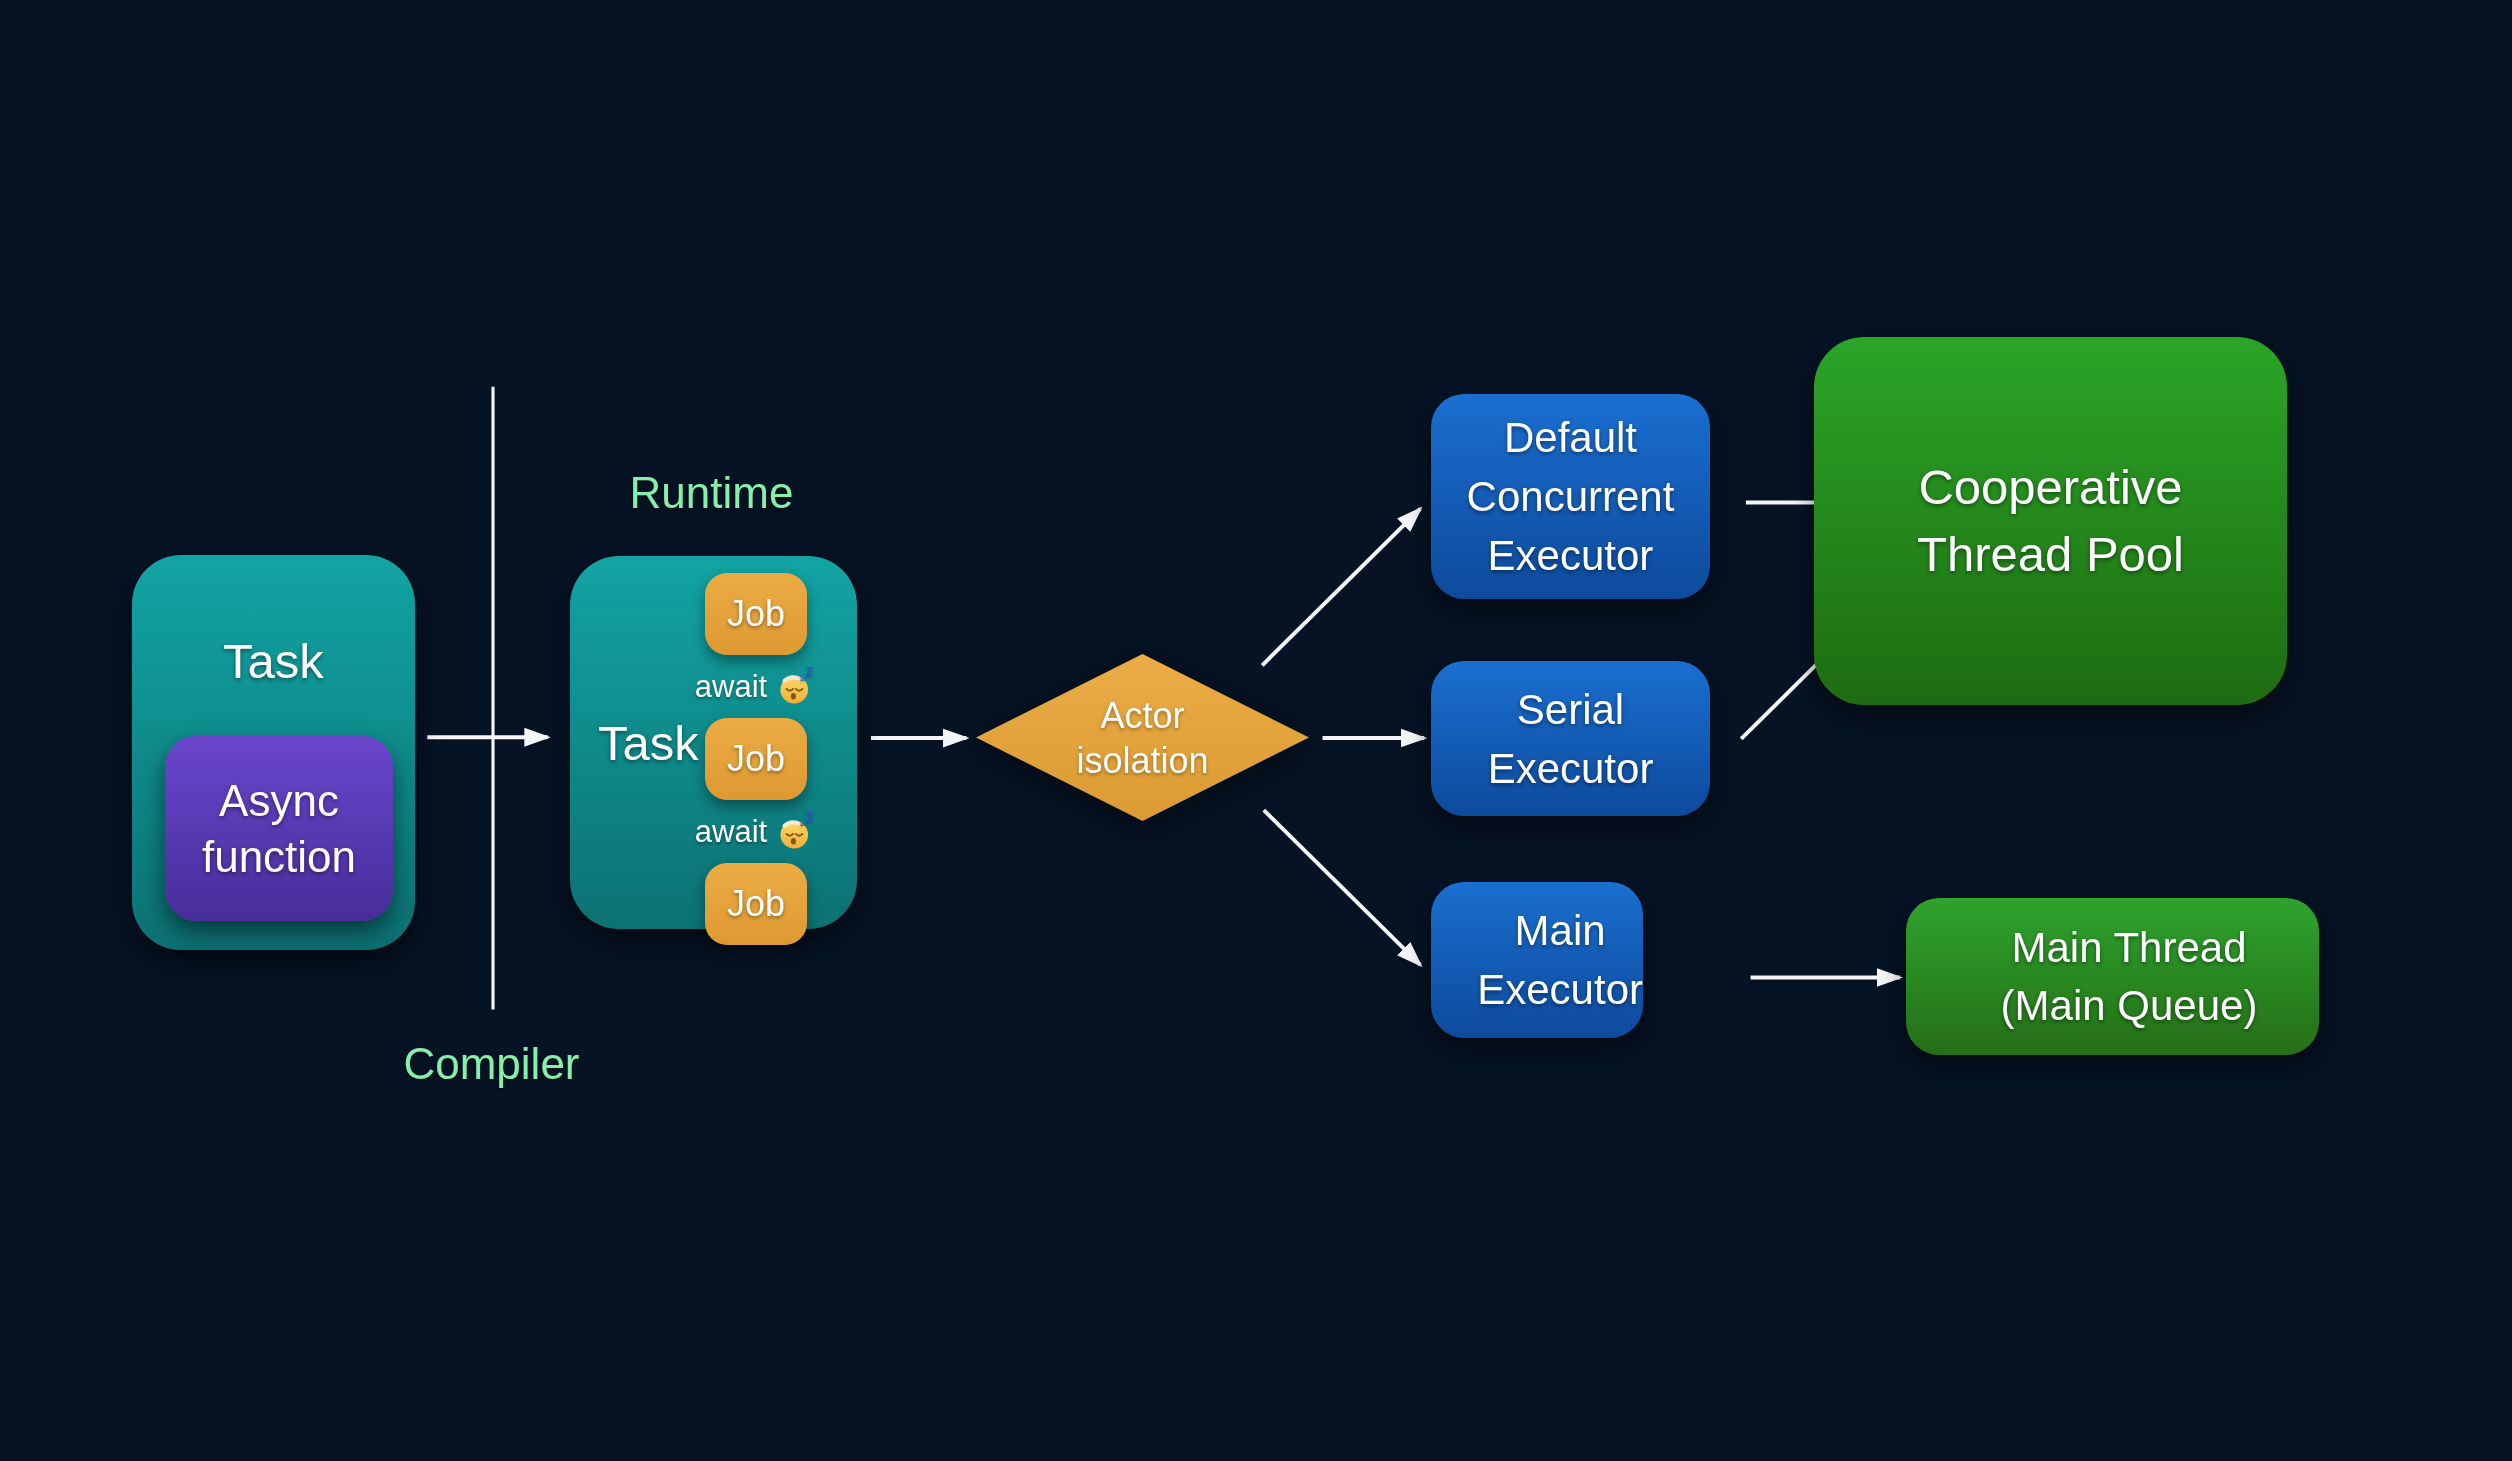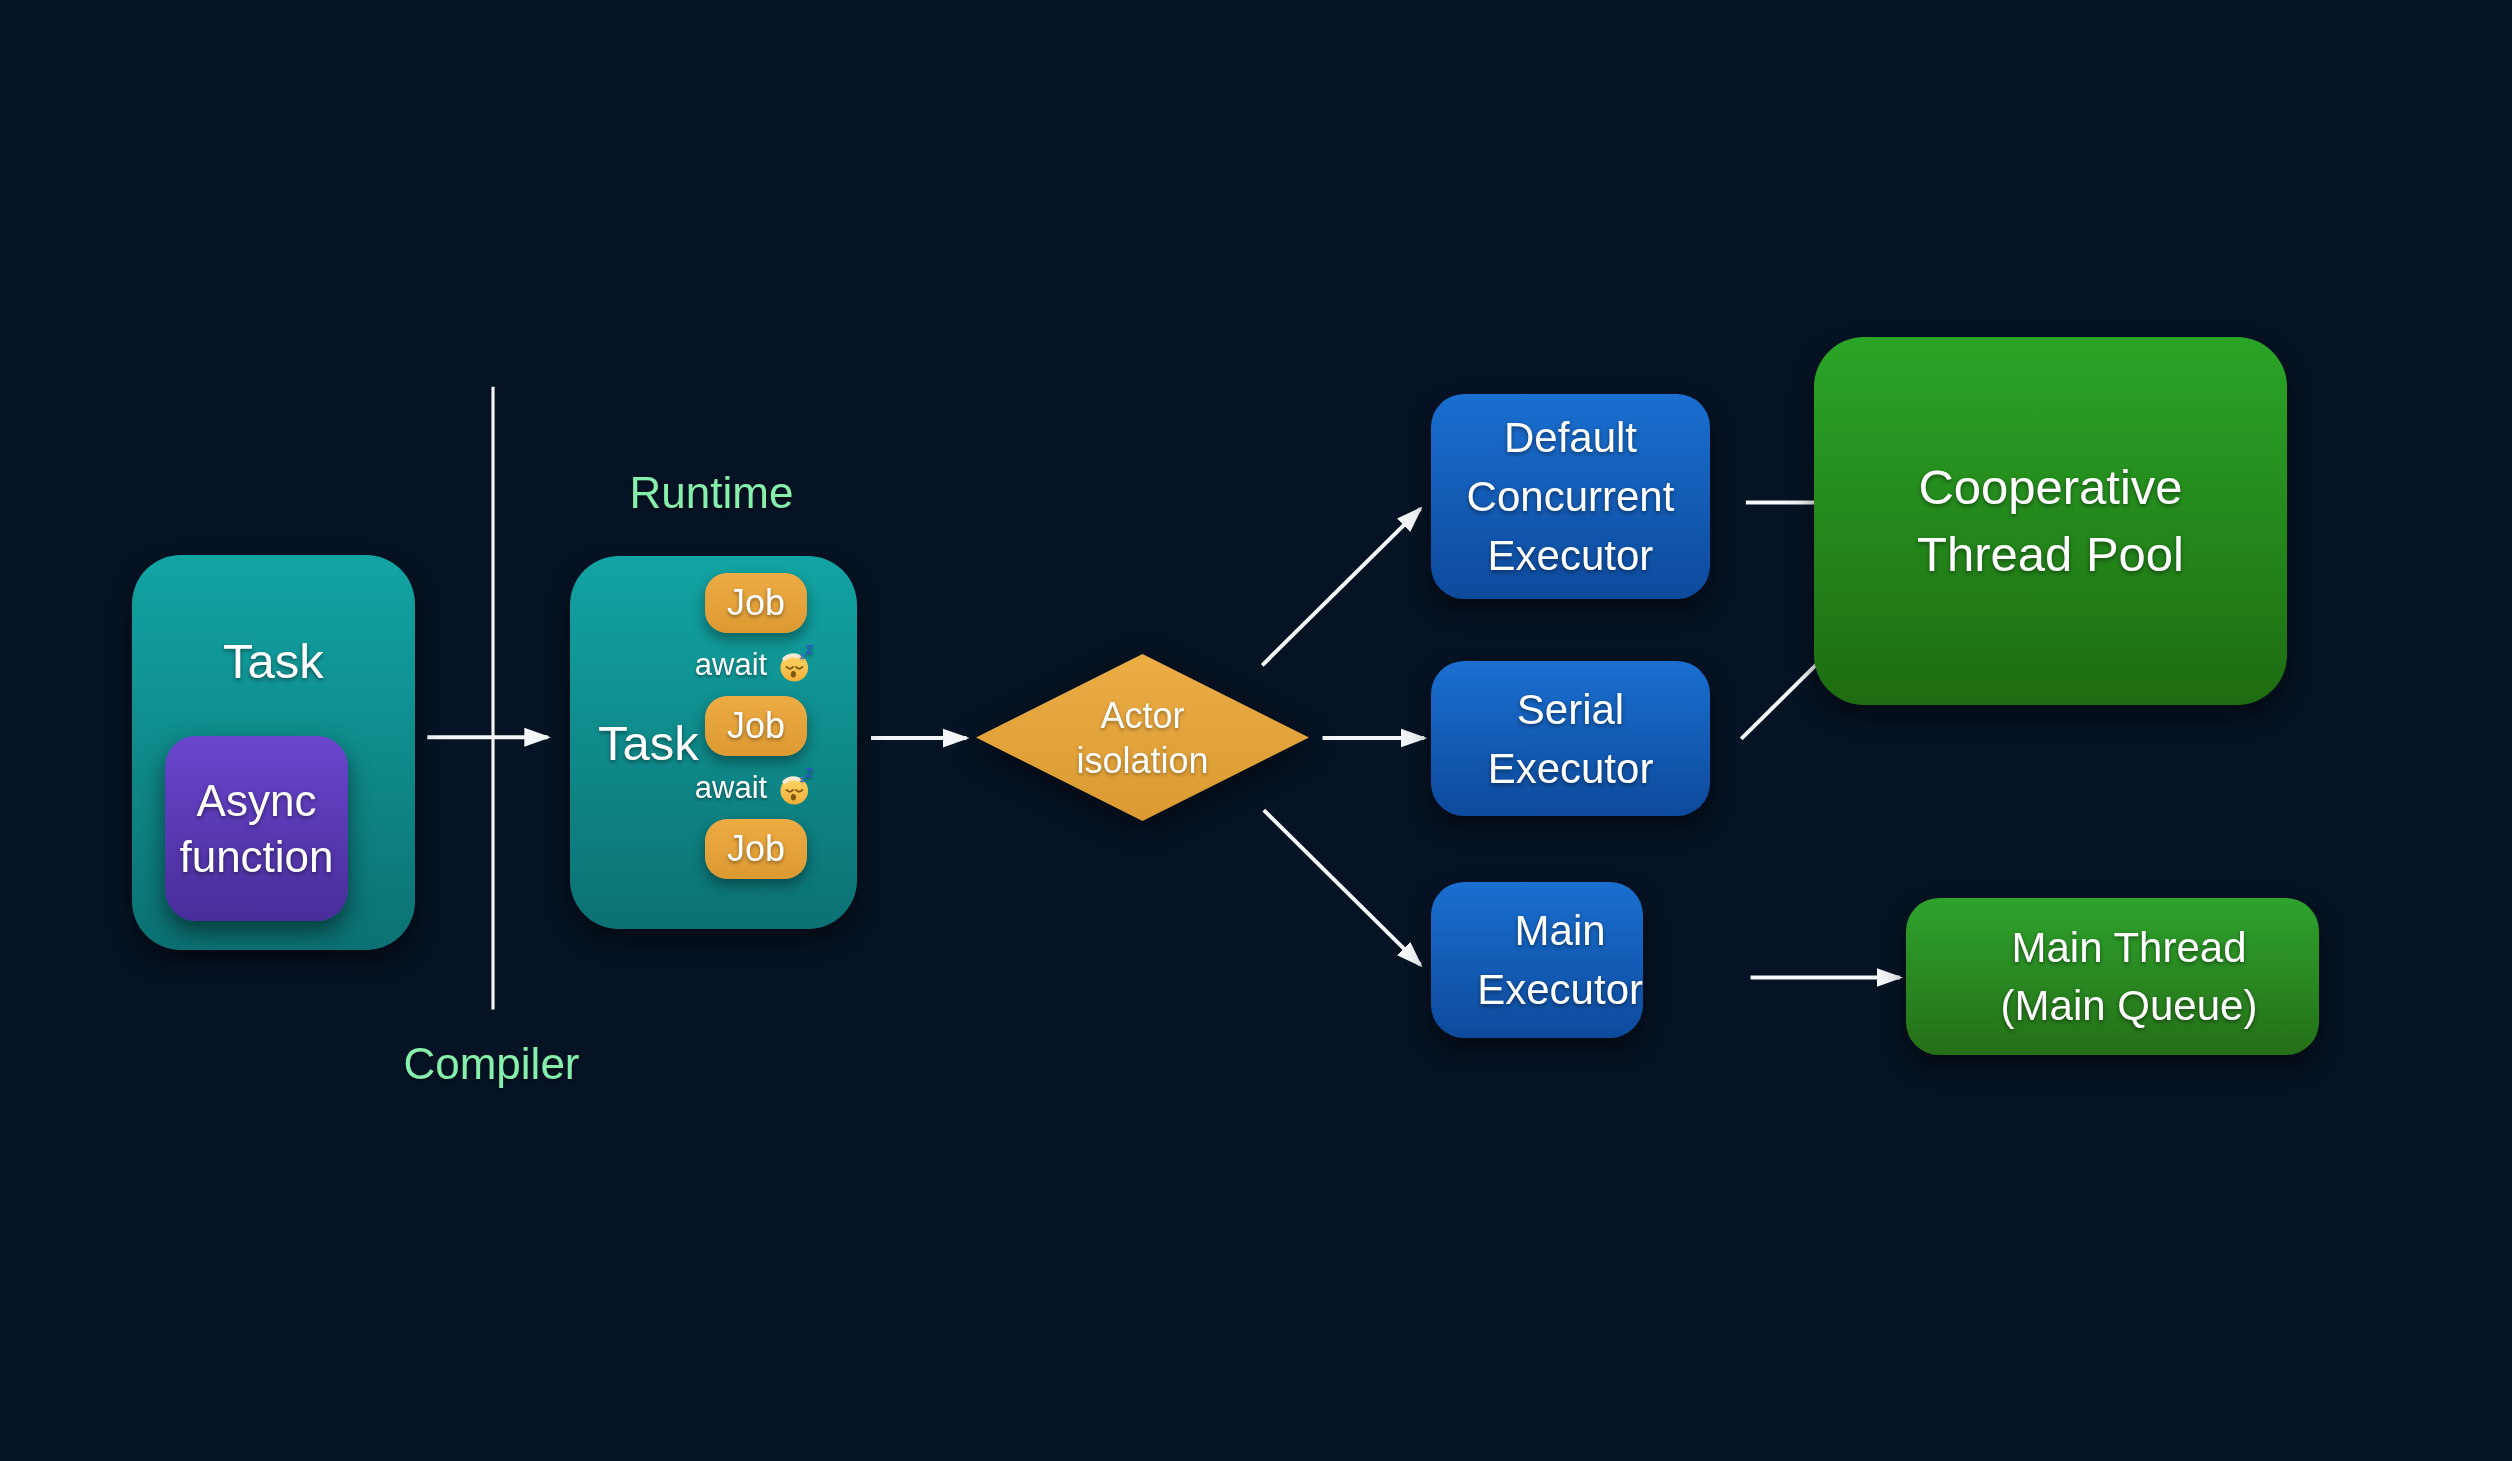--- a/index.html
+++ b/index.html
@@ -27,21 +27,21 @@
   .green-big { background:linear-gradient(180deg,#2aa527 0%,#1e6c11 100%); border-radius:50px;
            font-size:49px; line-height:67px; }
   .green-sm  { background:linear-gradient(180deg,#2ea32d 0%,#256f17 100%); border-radius:33px;
            font-size:42px; line-height:58px; }
 
   .task-title { position:absolute; left:0; top:78px; width:100%;
                 font-size:49px; text-align:center; }
 
   .jobs-col { position:absolute; left:88px; top:17px; width:196px;
               display:flex; flex-direction:column; align-items:center; }
-  .job { width:102px; height:60px; border-radius:22px;
+  .job { width:102px; height:82px; border-radius:22px;
          background:linear-gradient(180deg,#edab43 0%,#dd9a33 100%);
          display:flex; align-items:center; justify-content:center;
          font-size:36px; box-shadow:0 6.3px 12.5px rgba(0,0,0,.38);
          text-shadow:0 2.3px 3.9px rgba(0,0,0,.4); }
   .await-row { height:63px; display:flex; align-items:center; justify-content:center;
                gap:11px; font-size:31px; text-shadow:0 1.6px 3.1px rgba(0,0,0,.4); }
 
   .diamond-wrap { position:absolute; left:976px; top:654px; width:333px; height:167px;
                   filter:drop-shadow(0 7.8px 14px rgba(0,0,0,.55)); }
   .diamond { width:100%; height:100%;
@@ -74,21 +74,21 @@
     <line x1="2231" y1="642" x2="2398" y2="642" stroke="#f4f6f8" stroke-width="5" marker-end="url(#ah)"></line>
     <line x1="2225" y1="944" x2="2392" y2="779" stroke="#f4f6f8" stroke-width="5" marker-end="url(#ah)"></line>
     <line x1="2237" y1="1249" x2="2428" y2="1249" stroke="#f4f6f8" stroke-width="5" marker-end="url(#ah)"></line>
   </svg>
 
   <div class="label" style="left:610px; top:468px; width:203px;">Runtime</div>
   <div class="label" style="left:390px; top:1039px; width:203px;">Compiler</div>
 
   <div class="node teal" style="left:132px; top:555px; width:283px; height:395px;">
     <div class="task-title">Task</div>
-    <div class="node purple" style="left:33px; top:181px; width:183px; height:185px;">
+    <div class="node purple" style="left:33px; top:181px; width:228px; height:185px;">
       <span>Async
 function</span>
     </div>
   </div>
 
   <div class="node teal" style="left:570px; top:556px; width:287px; height:373px;">
     <div class="rt-title">Task</div>
     <div class="jobs-col">
       <div class="job">
         <span>Job</span>

